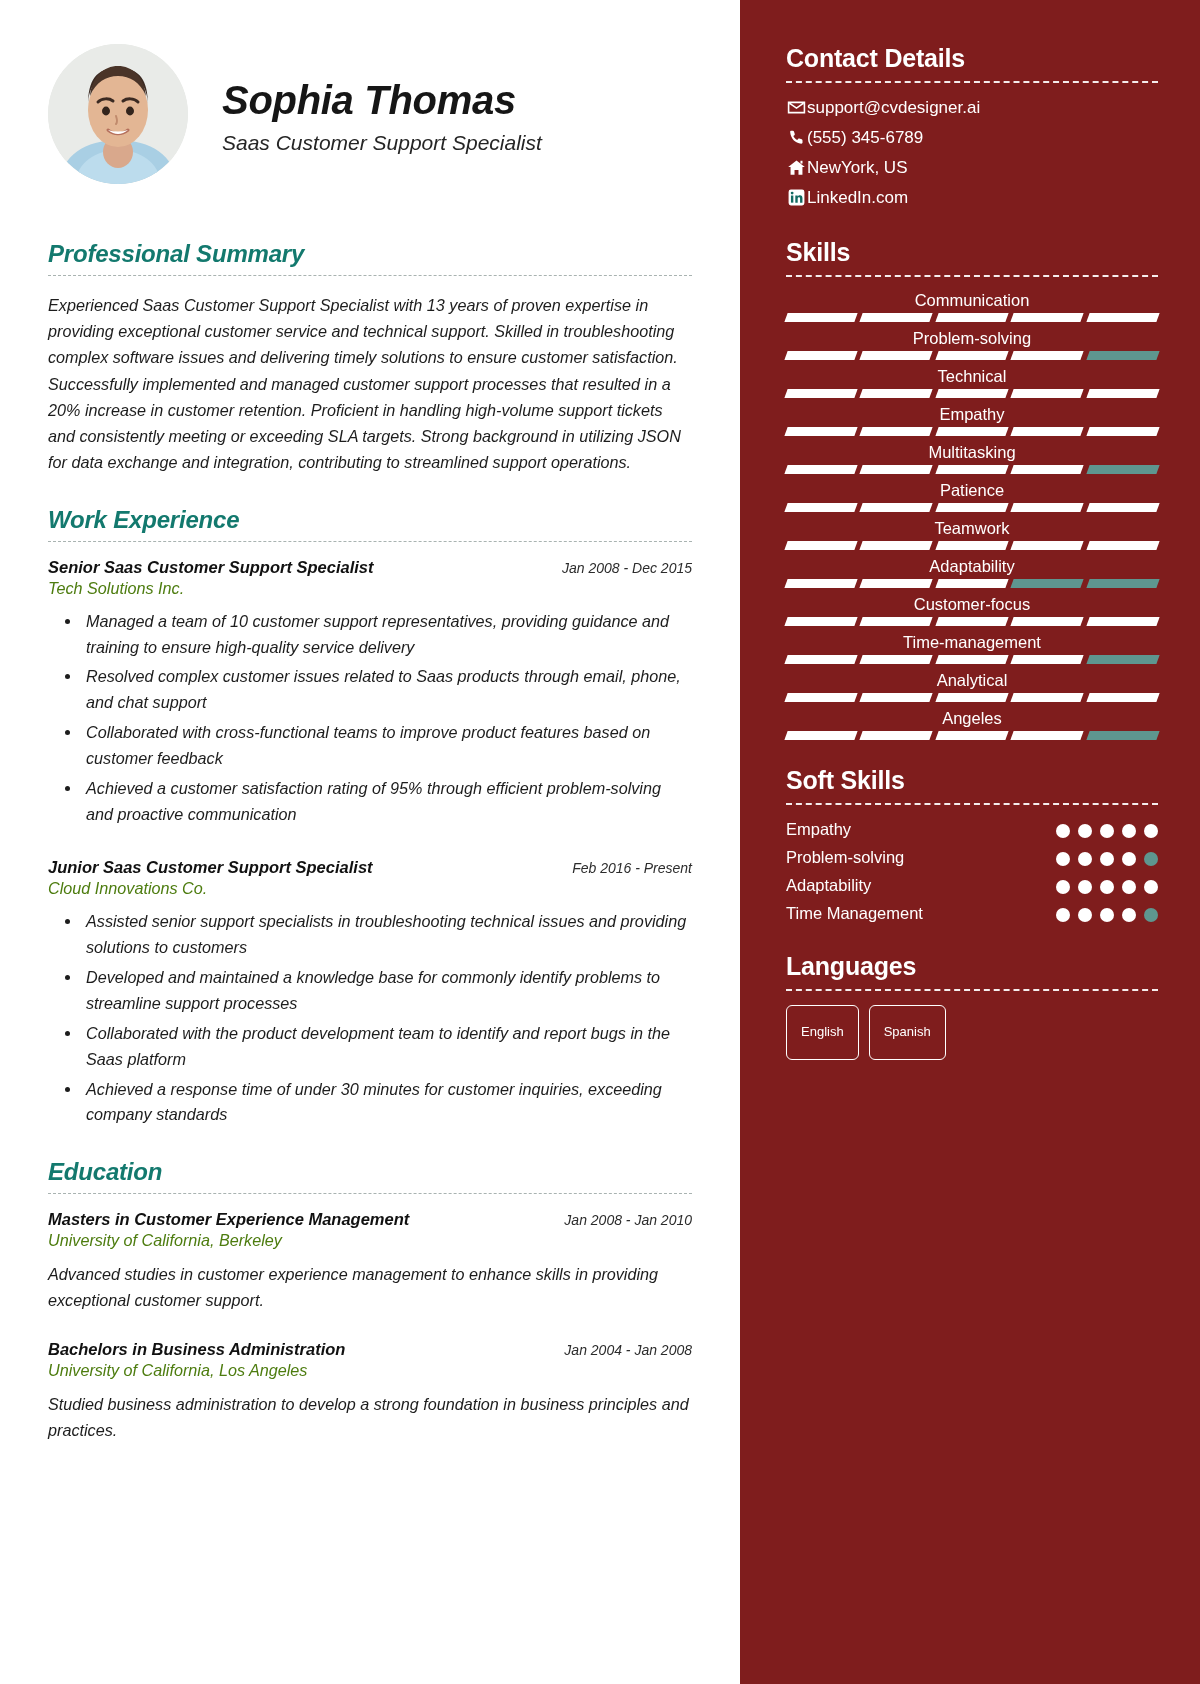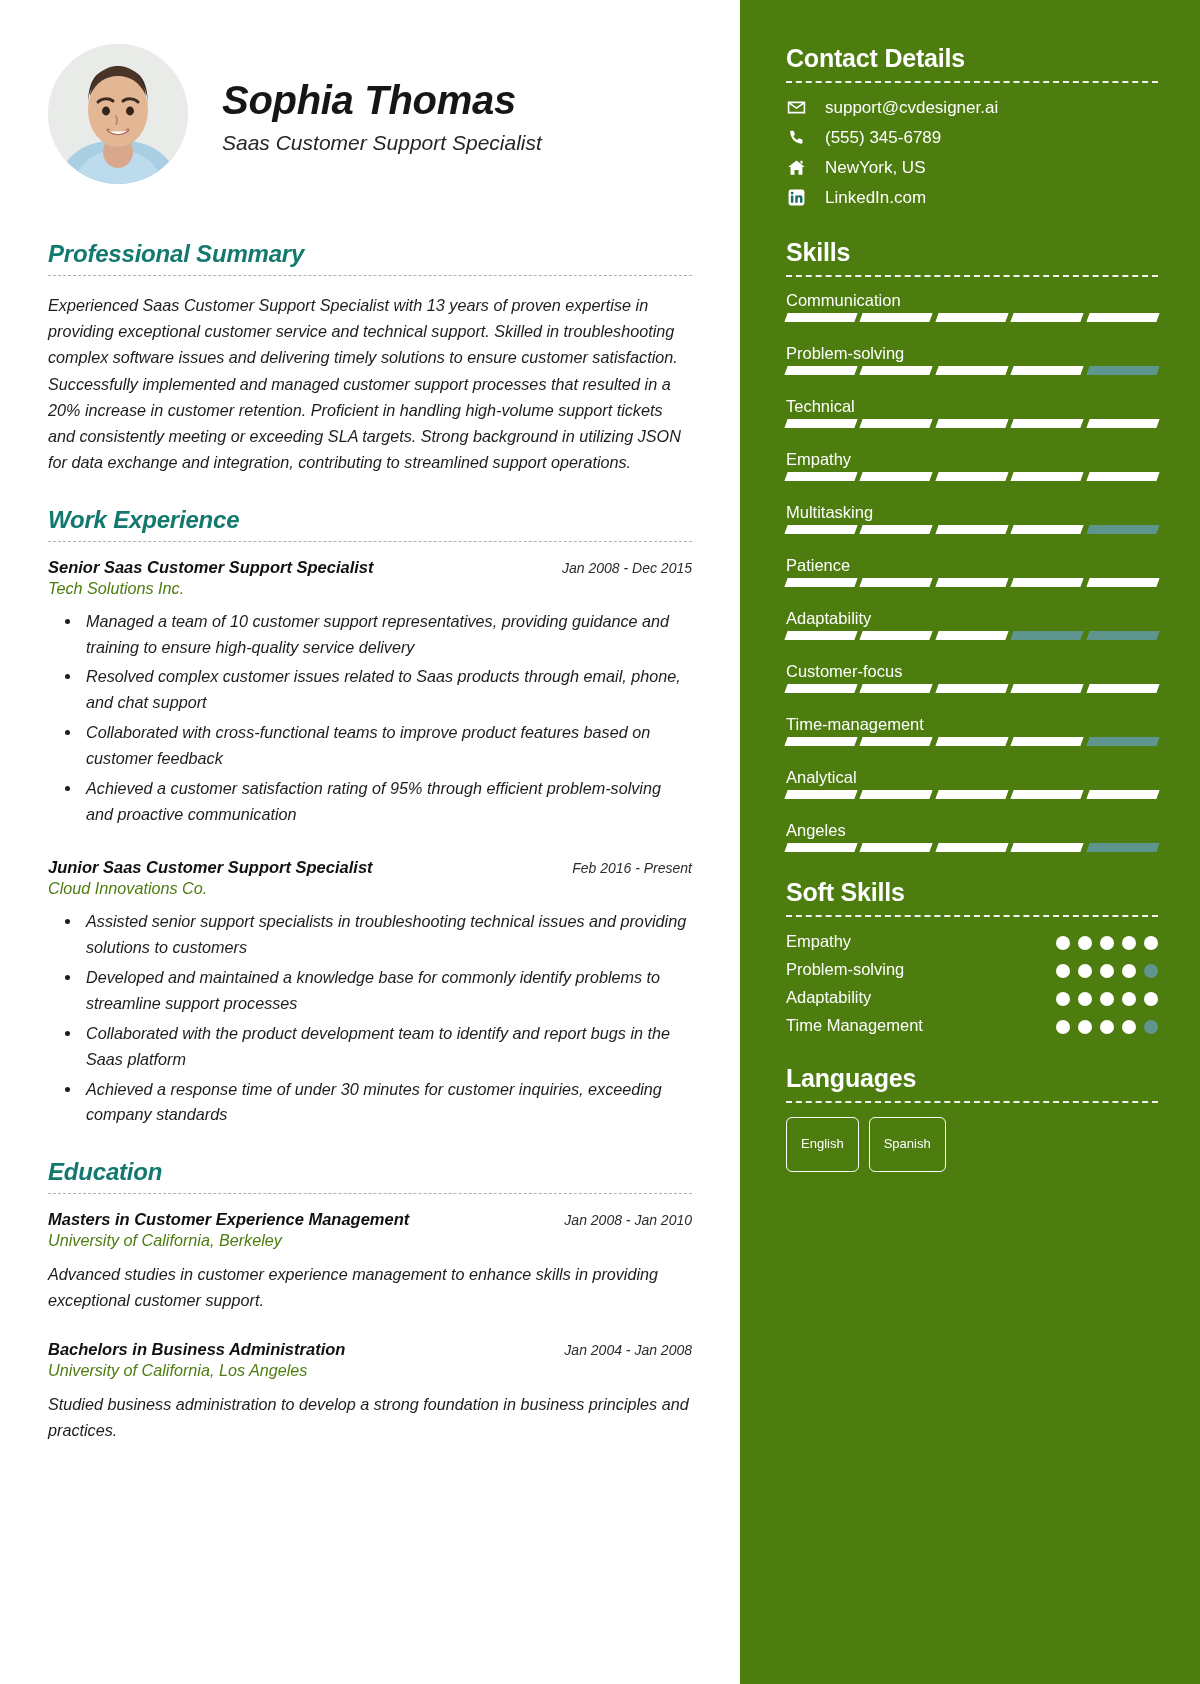--- a/index.html
+++ b/index.html
@@ -124,21 +124,21 @@
     padding-left: 4px;
   }
 
   .entry-gap { height: 24px; }
   .edu-gap { height: 20px; }
 
   
   .side-col {
     width: 460px;
     height: 100%;
-    background: #4d7c0f;
+    background: #7f1d1d;
     padding: 44px 42px 0 46px;
     color: #ffffff;
   }
 
   .side-head {
     font-size: 25px;
     font-weight: 700;
     color: #ffffff;
     letter-spacing: -0.2px;
   }
@@ -147,37 +147,37 @@
     margin-bottom: 14px;
     height: 0;
     border-top: 2px dashed #ffffff;
     opacity: .92;
   }
 
   .contact-list { margin-bottom: 30px; }
   .contact-row {
     display: flex;
     align-items: flex-end;
-    gap: 18px;
+    gap: 0;
     margin-bottom: 9px;
   }
   .c-icon {
     width: 21px;
     height: 21px;
     flex: 0 0 21px;
     display: flex;
     align-items: center;
     justify-content: center;
   }
   .c-icon svg { width: 19px; height: 19px; fill: #ffffff; display: block; }
   .contact-text { font-size: 17px; color: #ffffff; }
 
   
   .skills-list { margin-bottom: 26px; }
-  .skill-item { margin-bottom: 22px; }
+  .skill-item { margin-bottom: 7px; text-align: center; }
   .skill-name {
     font-size: 16.5px;
     color: #ffffff;
     margin-bottom: 3px;
   }
   .skill-bar {
     display: flex;
     gap: 5px;
     height: 9px;
   }
@@ -449,20 +449,30 @@
             <div class="skill-name">Patience</div>
             <div class="skill-bar">
               <span class="seg"></span>
               <span class="seg"></span>
               <span class="seg"></span>
               <span class="seg"></span>
               <span class="seg"></span>
             </div>
           </div>
           <div class="skill-item">
+            <div class="skill-name">Teamwork</div>
+            <div class="skill-bar">
+              <span class="seg"></span>
+              <span class="seg"></span>
+              <span class="seg"></span>
+              <span class="seg"></span>
+              <span class="seg"></span>
+            </div>
+          </div>
+          <div class="skill-item">
             <div class="skill-name">Adaptability</div>
             <div class="skill-bar">
               <span class="seg"></span>
               <span class="seg"></span>
               <span class="seg"></span>
               <span class="seg dim"></span>
               <span class="seg dim"></span>
             </div>
           </div>
           <div class="skill-item">

